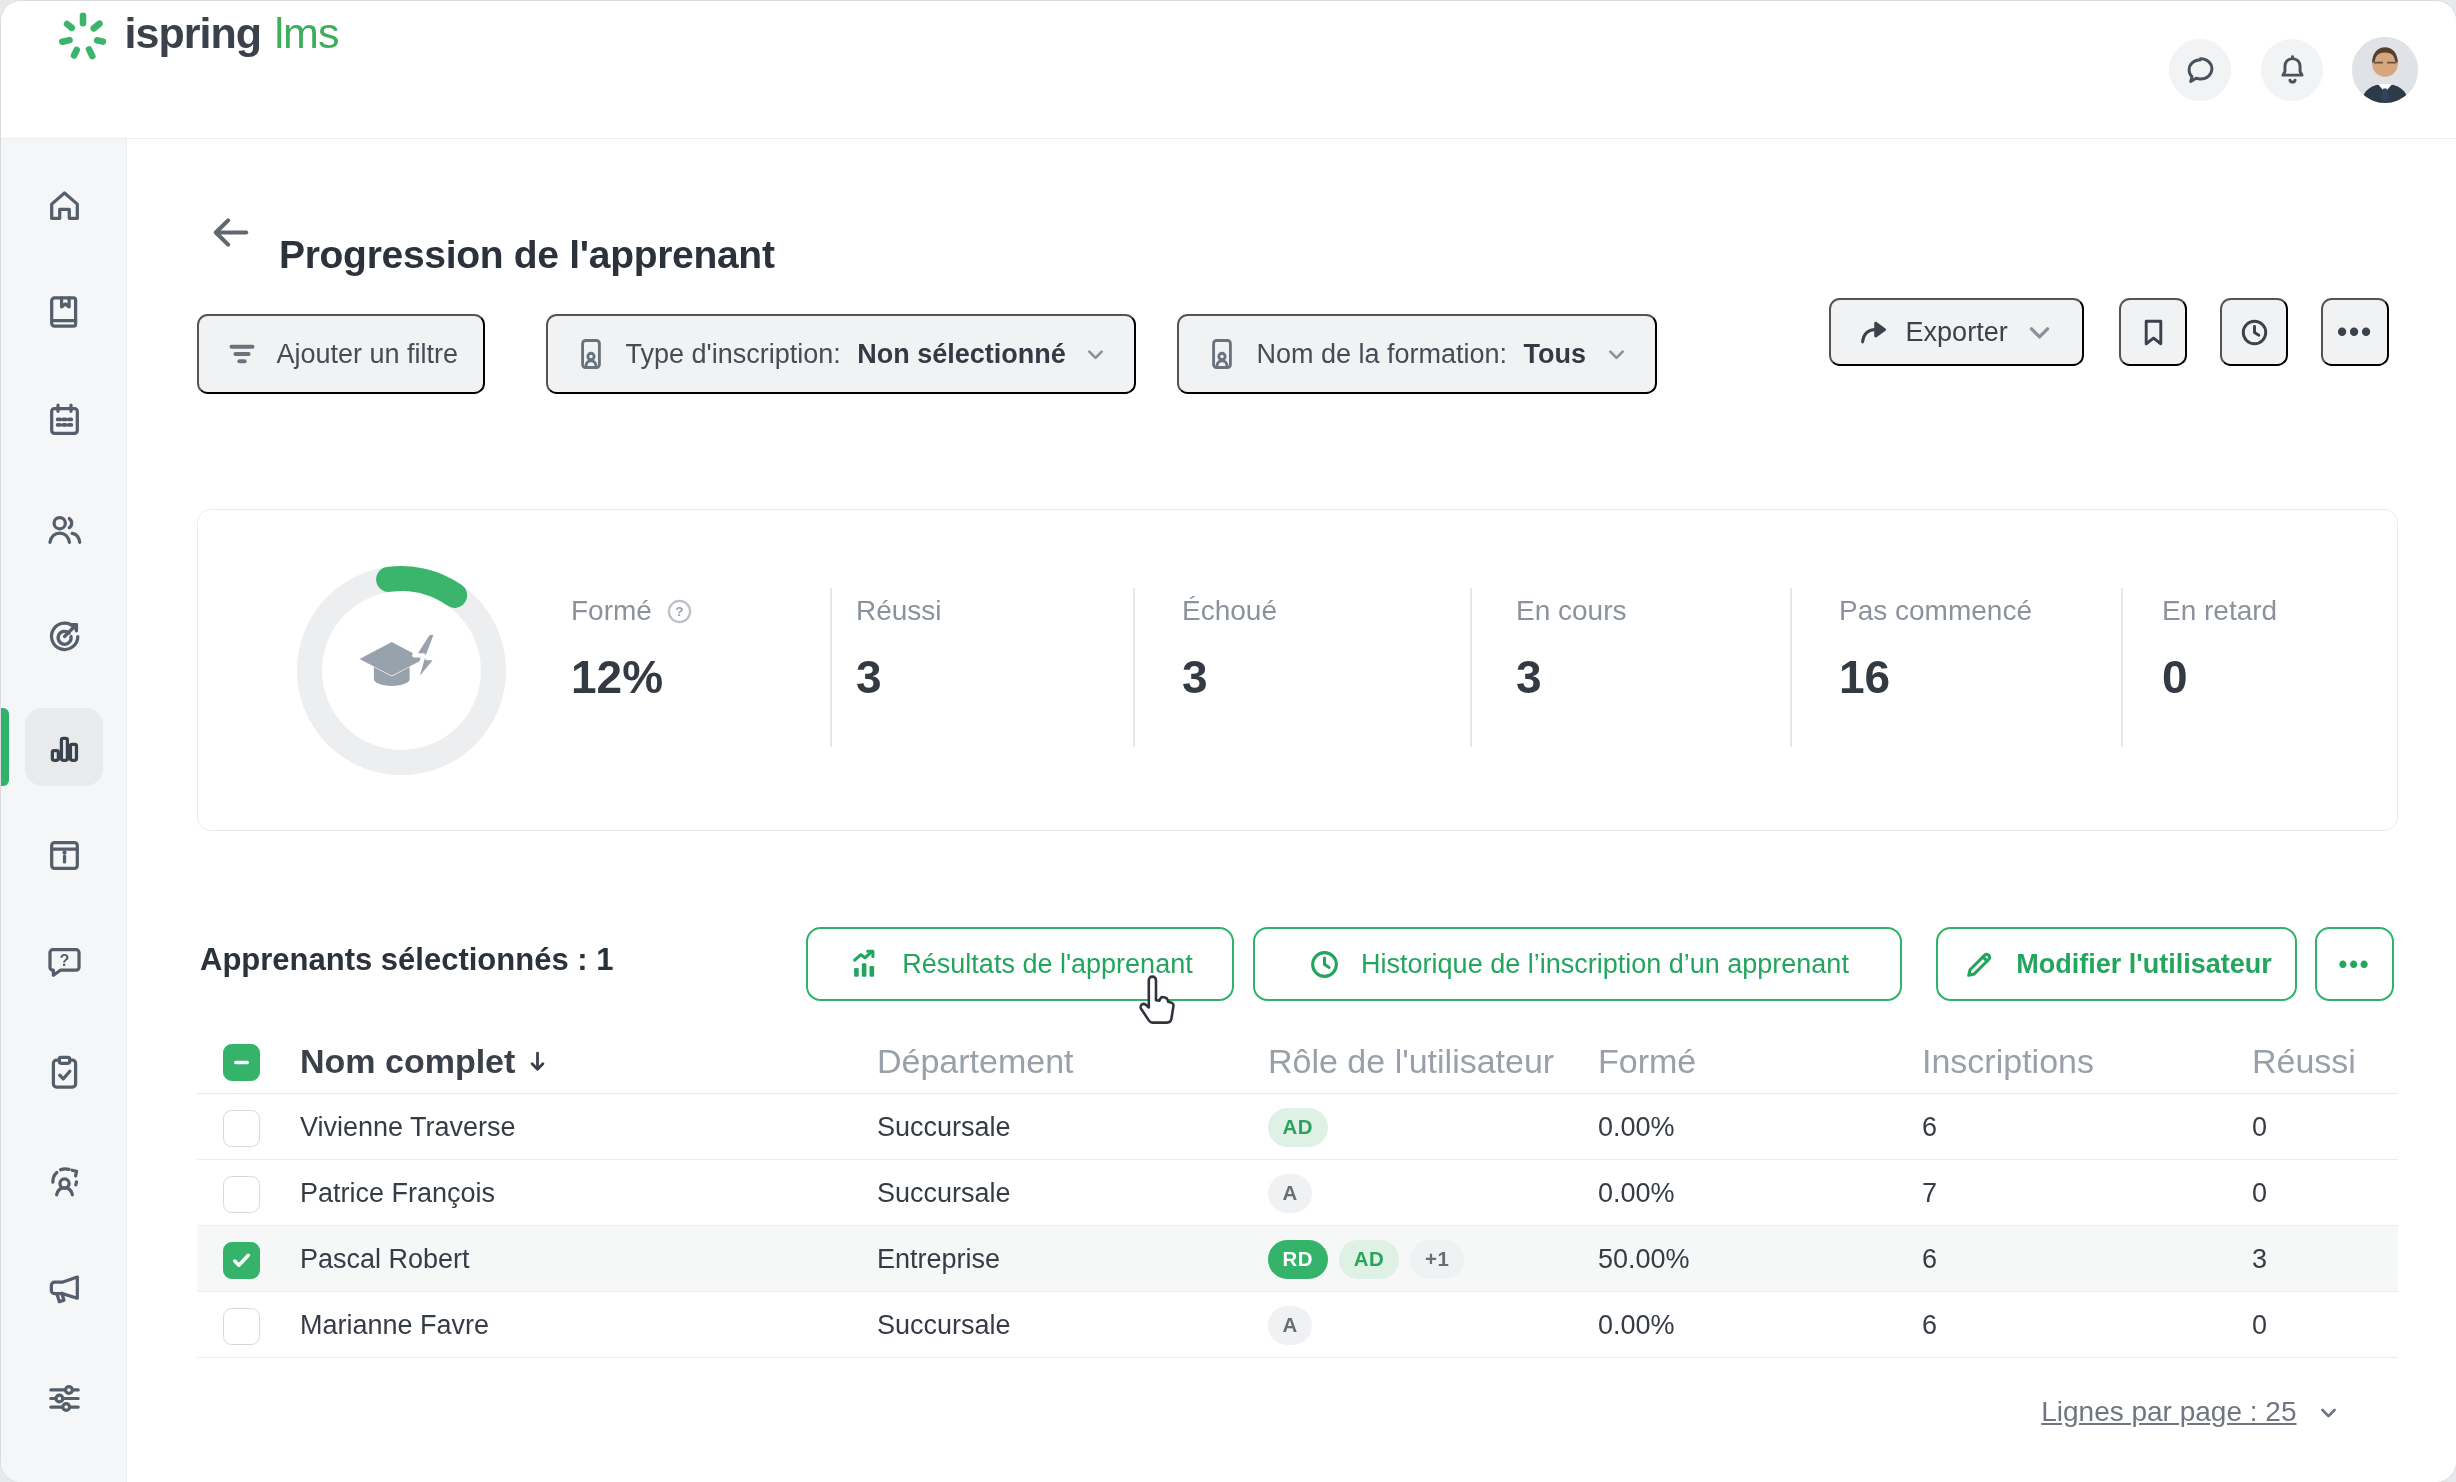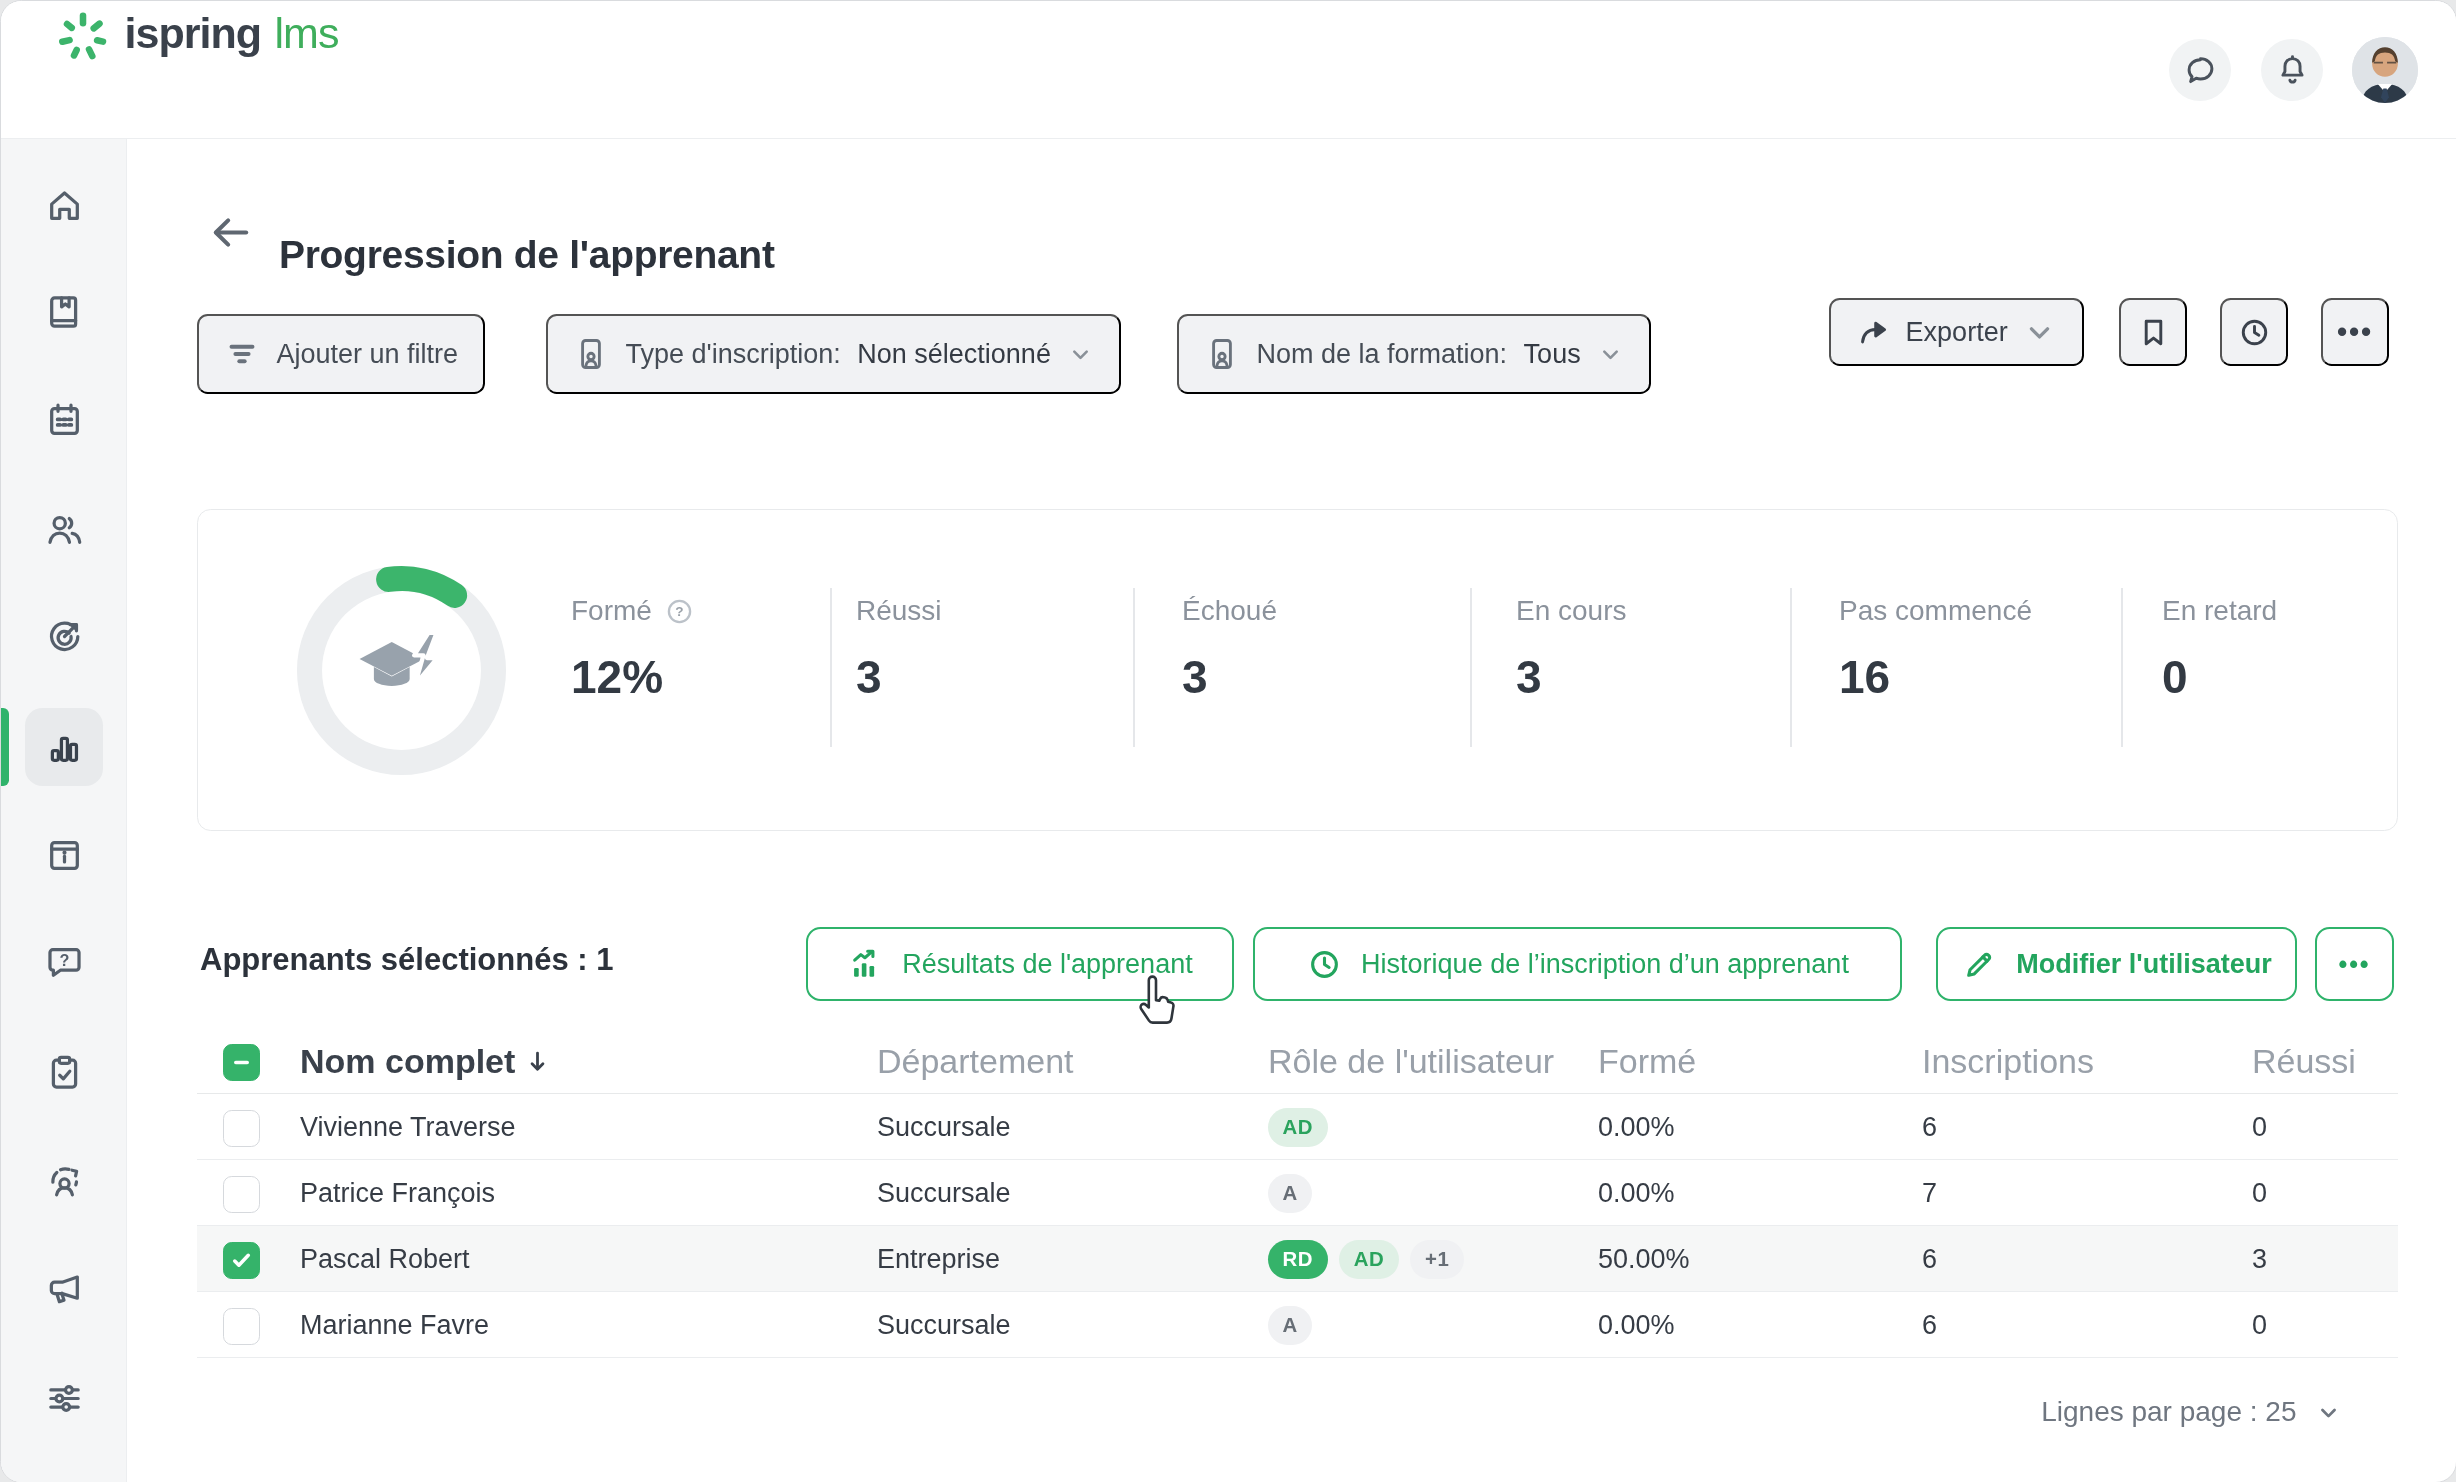--- a/index.html
+++ b/index.html
@@ -26,21 +26,21 @@
   .active-bar{position:absolute;left:0;width:7.8px;height:78px;border-radius:0 5.8px 5.8px 0;background:#2fb36b;}
 
   
   .back-btn{position:absolute;left:206px;top:208px;width:47px;height:47px;color:#5f6771;}
   .page-title{position:absolute;left:278px;top:206px;font-size:39px;font-weight:bold;color:#2c323b;letter-spacing:-0.3px;}
 
   
   .chip{position:absolute;height:80px;background:#f1f2f4;border-radius:10.7px;display:flex;align-items:center;gap:16.5px;
     padding:0 25px;font-size:27px;color:#454c55;white-space:nowrap;margin-top:16px;}
   .chip svg.cicon{width:36px;height:36px;color:#6a727c;flex:0 0 auto;}
-  .chip .bold{font-weight:normal;color:#343a43;}
+  .chip .bold{font-weight:bold;color:#343a43;}
   .chev{width:27px;height:27px;color:#8a9198;flex:0 0 auto;}
   .tool-btn{position:absolute;height:68px;background:#f1f2f4;border-radius:10.7px;display:flex;align-items:center;justify-content:center;color:#3b424c;}
   .tool-btn svg{width:35px;height:35px;}
   .export-btn{gap:14.6px;font-size:27px;padding:0 25px;}
   .dots-txt{font-size:29px;font-weight:bold;letter-spacing:1.9px;color:#3b424c;}
 
   
   .card{position:absolute;left:196px;top:508px;width:2201px;height:322px;border:1.9px solid #e8eaec;border-radius:13.6px;background:#fff;}
   .donut-wrap{position:absolute;left:92px;top:49px;width:223px;height:223px;}
   .donut-wrap svg.ring{position:absolute;left:0;top:0;width:223px;height:223px;}
@@ -75,21 +75,21 @@
   .c-passed{left:2055px;}
   .cb{width:37px;height:37px;border-radius:8.7px;border:1.9px solid #d6d9dd;background:#fff;display:flex;align-items:center;justify-content:center;}
   .cb.on{background:#35b36a;border-color:#35b36a;}
   .cb svg{width:25px;height:25px;}
   .badge{height:39px;border-radius:19.4px;padding:0 14.6px;display:flex;align-items:center;font-size:20.4px;font-weight:bold;letter-spacing:0.5px;}
   .badge.solid{background:#35b36a;color:#fff;}
   .badge.light{background:#dff0e5;color:#2aa35d;}
   .badge.gray{background:#f0f1f3;color:#676e76;}
 
   
-  .pagination{position:absolute;right:113px;top:1395px;display:flex;align-items:center;gap:17.5px;font-size:28px;color:#6f7680;}
+  .pagination{position:absolute;right:113px;top:1395px;display:flex;align-items:center;gap:17.5px;font-size:28px;color:#6f7680;text-decoration:underline;}
   .pagination svg{width:29px;height:29px;color:#6f7680;}
 
   .cursor{position:absolute;left:1131px;top:972px;width:56px;height:64px;z-index:50;}
 </style>
 </head>
 <body>
 
 <div class="window">
 
   <header class="topbar">

